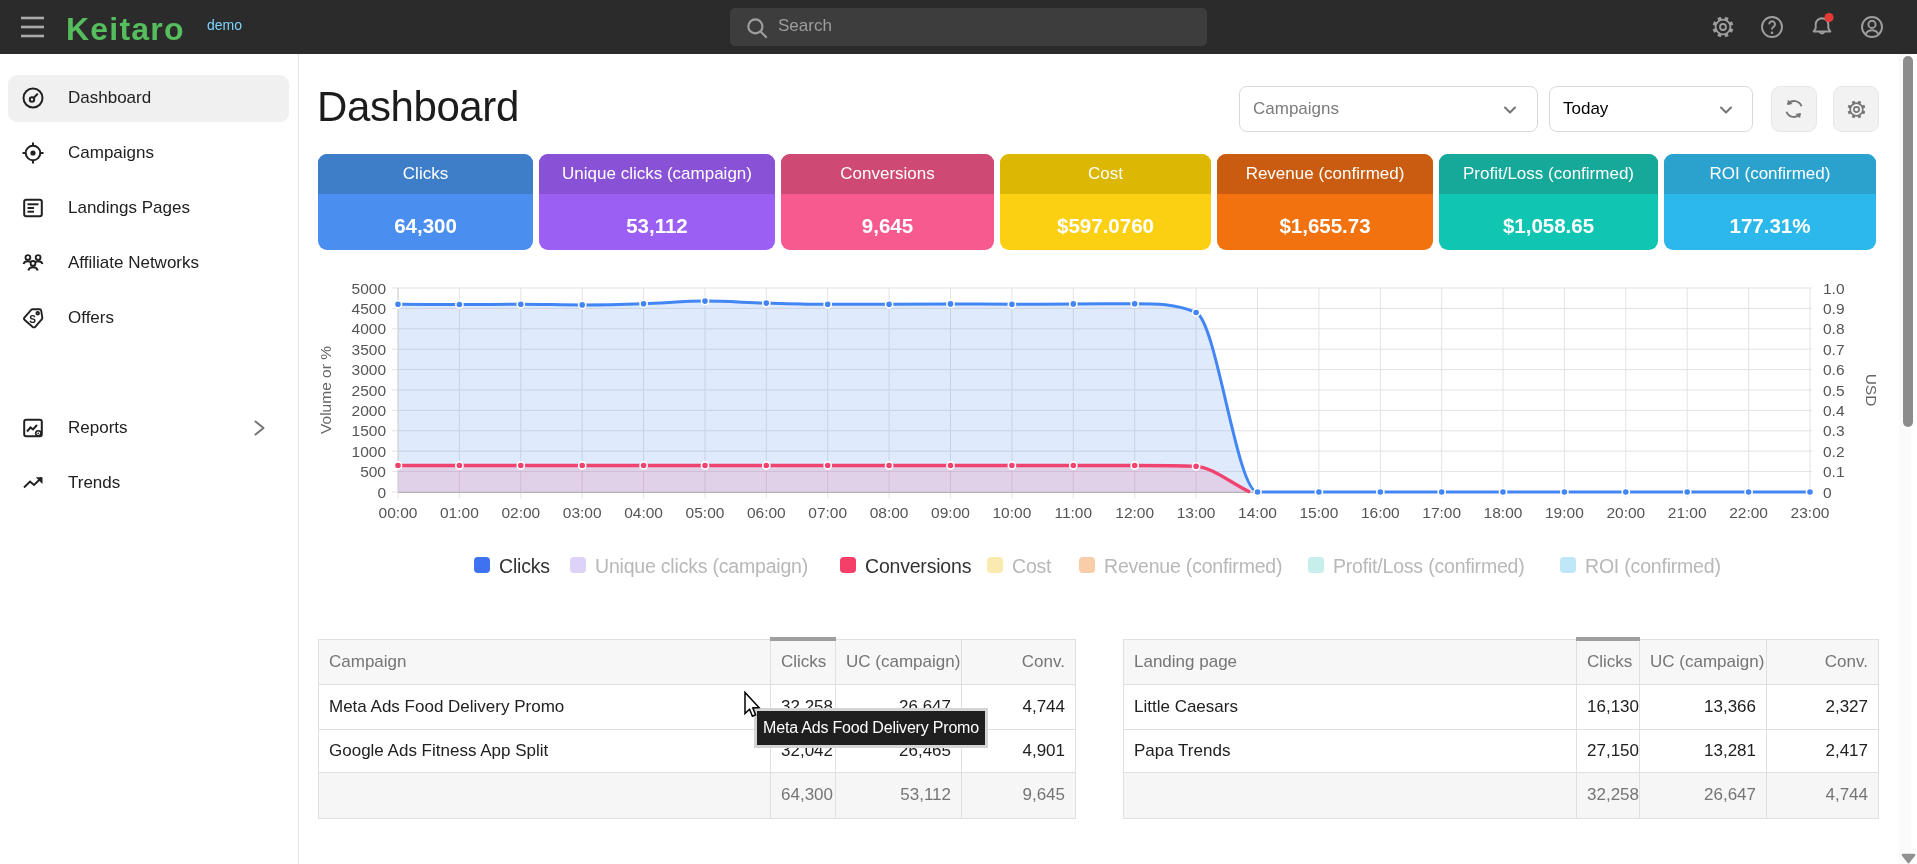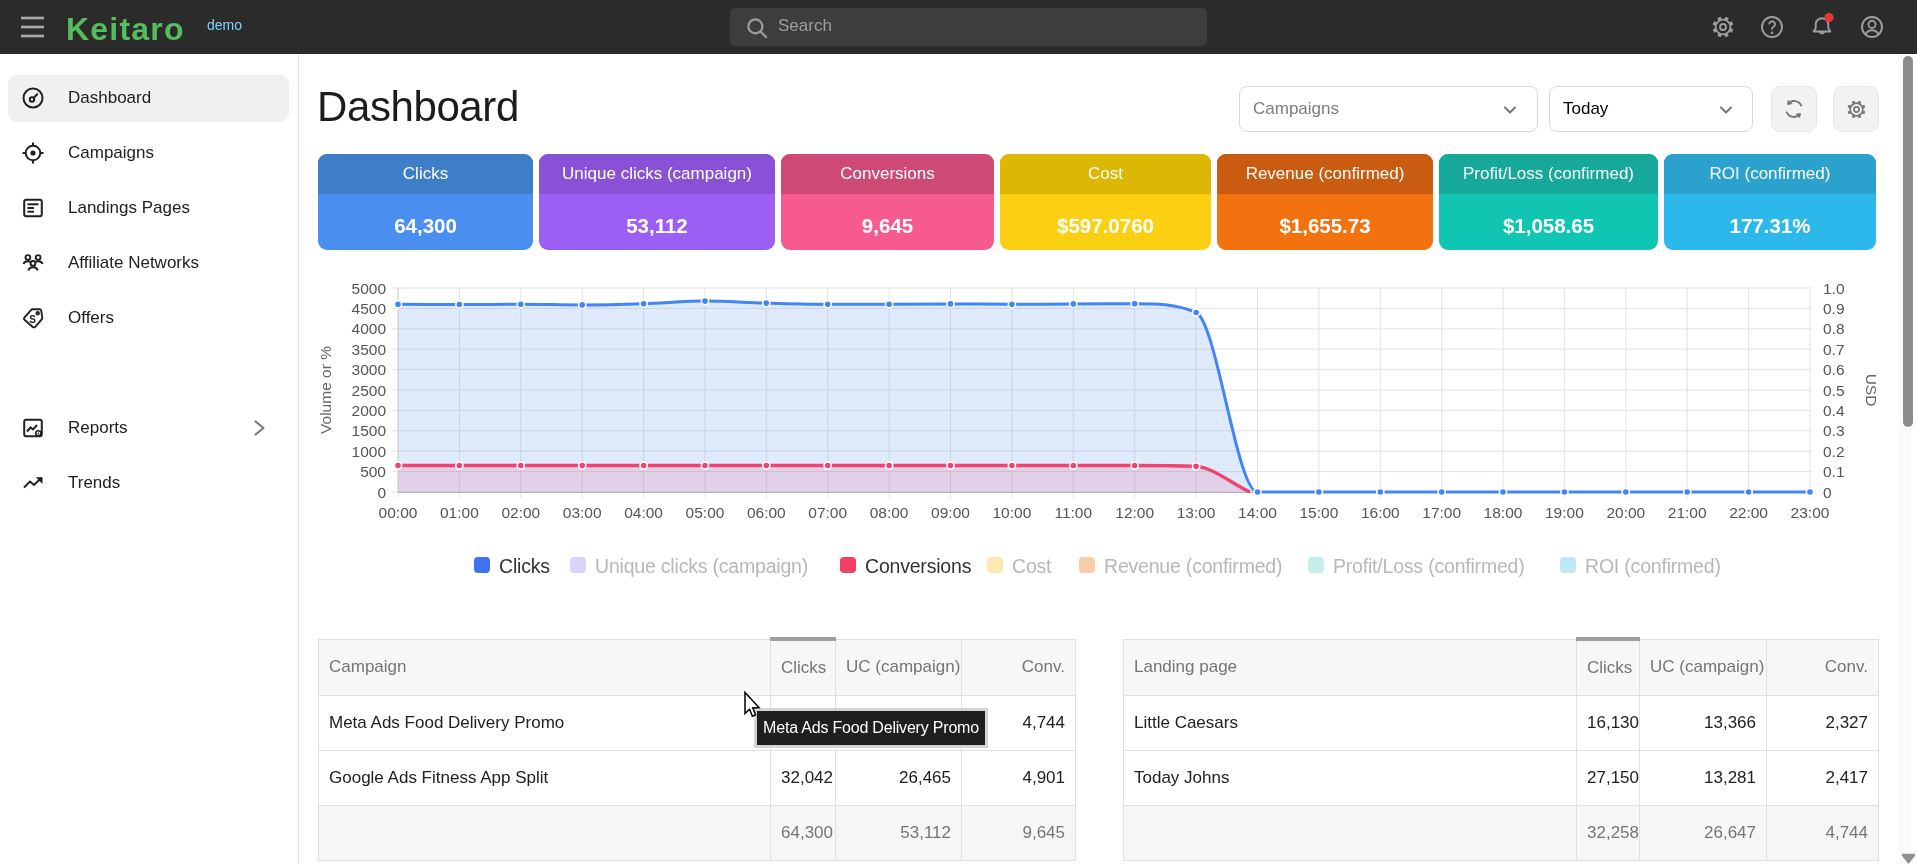--- a/index.html
+++ b/index.html
@@ -30,21 +30,21 @@
 .card .vl{position:absolute;left:0;top:40px;width:100%;height:56px;font-size:20.5px;font-weight:700;text-align:center;line-height:64px}
 
 #legend{position:absolute;left:0;top:0;font-size:19.5px;letter-spacing:-0.2px}
 
 .lsq{position:absolute;top:557px;width:16px;height:16px;border-radius:4px}
 .ltx{position:absolute;top:555px;white-space:nowrap}
 .ltx-on{color:#333}
 .ltx-off{color:#b8b8b8}
 
 .tbl{position:absolute;border-collapse:collapse;font-size:17px;table-layout:fixed}
-.tbl td,.tbl th{border:1px solid #e0e0e0;padding:17px 10px;height:44px;font-weight:400;white-space:nowrap;overflow:hidden}
+.tbl td,.tbl th{border:1px solid #e0e0e0;padding:0 10px;height:44px;font-weight:400;white-space:nowrap;overflow:hidden}
 .tbl th{color:#757575;text-align:left;background:#f7f7f7}
 .tbl .num{text-align:right}
 .tbl .foot td{background:#f6f6f6;color:#757575;height:46px}
 .tbl tr:nth-child(1) th{height:45px}
 .tbl tr:nth-child(2) td{height:45px}
 .tbl tr:nth-child(3) td{height:43px}
 .tbl th.sorted{border-top:4px solid #9e9e9e;}
 
 #sbtrack{position:absolute;right:6px;top:54px;width:12px;height:810px;background:#fafafa}
 #sbthumb{position:absolute;right:4px;top:56px;width:10px;height:371px;background:#8c8c8c;border-radius:5px}
@@ -474,21 +474,21 @@
         <th class="num">UC (campaign)</th>
         <th class="num">Conv.</th>
       </tr>
 <tr>
         <td>Little Caesars</td>
         <td class="num">16,130</td>
         <td class="num">13,366</td>
         <td class="num">2,327</td>
       </tr>
 <tr>
-        <td>Today Johns</td>
+        <td>Papa Trends</td>
         <td class="num">27,150</td>
         <td class="num">13,281</td>
         <td class="num">2,417</td>
       </tr>
 <tr class="foot">
         <td></td>
         <td class="num">32,258</td>
         <td class="num">26,647</td>
         <td class="num">4,744</td>
       </tr>

